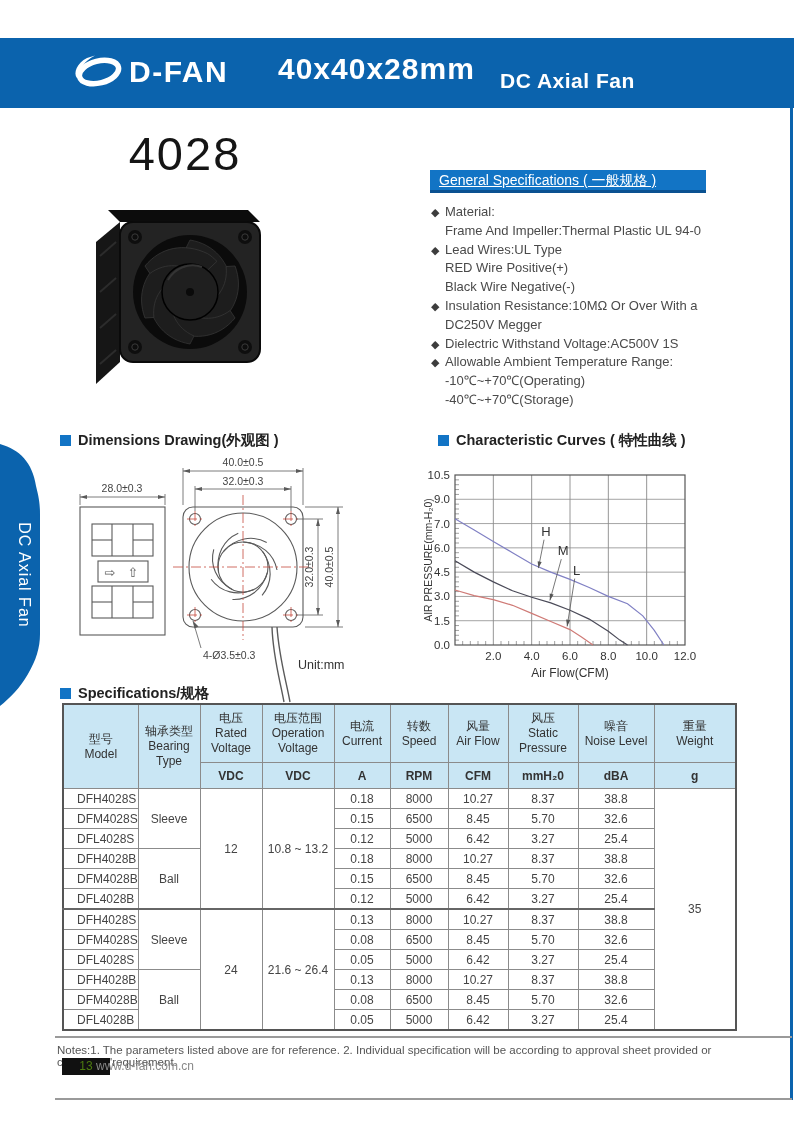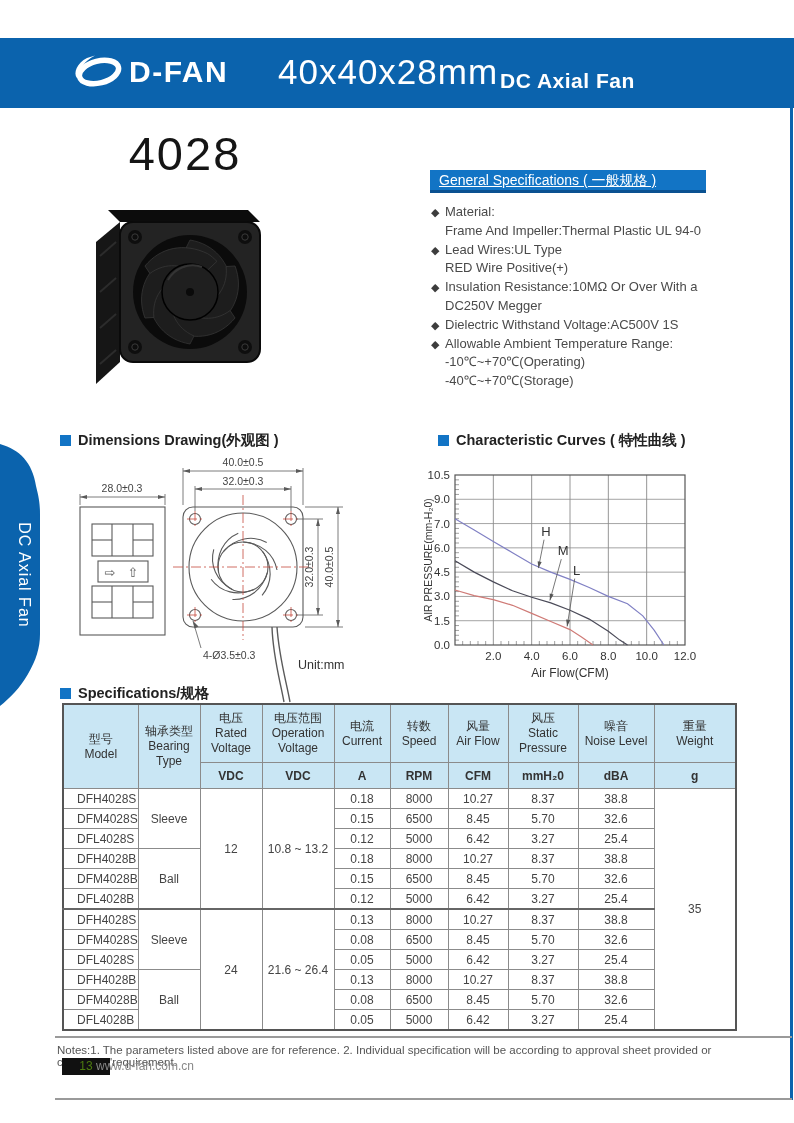--- a/index.html
+++ b/index.html
@@ -3,21 +3,21 @@
 <meta charset="utf-8">
 <style>
   html,body{margin:0;padding:0;background:#e8e8e8;}
   .page{position:relative;width:794px;height:1123px;background:#ffffff;margin:0 auto;
         font-family:"Liberation Sans",sans-serif;overflow:hidden;}
 
   
   .topbar{position:absolute;left:0;top:38px;width:794px;height:70px;background:#0b63ad;}
   .logo{position:absolute;left:72px;top:16px;display:flex;align-items:center;gap:7px;}
   .logo-text{color:#fff;font-size:30px;font-weight:bold;letter-spacing:1.5px;}
-  .size-title{position:absolute;left:278px;top:14px;color:#fff;font-size:35px;font-weight:400;letter-spacing:1px;}
+  .size-title{position:absolute;left:278px;top:14px;color:#fff;font-size:30px;font-weight:700;letter-spacing:1px;}
   .subtitle{position:absolute;left:500px;top:31px;color:#fff;font-size:21px;font-weight:600;letter-spacing:0.5px;}
 
   .right-rule{position:absolute;right:1px;top:108px;width:3px;height:992px;background:#0b63ad;}
 
   .side-tab{position:absolute;left:0;top:438px;}
 
   .model-title{position:absolute;left:110px;top:126px;width:150px;text-align:center;
                font-size:47px;color:#151515;letter-spacing:2px;}
 
   .fan-photo{position:absolute;left:82px;top:196px;}
@@ -124,20 +124,23 @@
       </div>
       <div class="gs-row cont">
         <span>Frame And Impeller:Thermal Plastic UL 94-0</span>
       </div>
       <div class="gs-row">
         <span class="dia">◆</span>
         <span>Lead Wires:UL Type</span>
       </div>
       <div class="gs-row cont">
         <span>RED Wire Positive(+)</span>
+      </div>
+      <div class="gs-row cont">
+        <span>Black Wire Negative(-)</span>
       </div>
       <div class="gs-row">
         <span class="dia">◆</span>
         <span>Insulation Resistance:10MΩ Or Over With a</span>
       </div>
       <div class="gs-row cont">
         <span>DC250V Megger</span>
       </div>
       <div class="gs-row">
         <span class="dia">◆</span>

